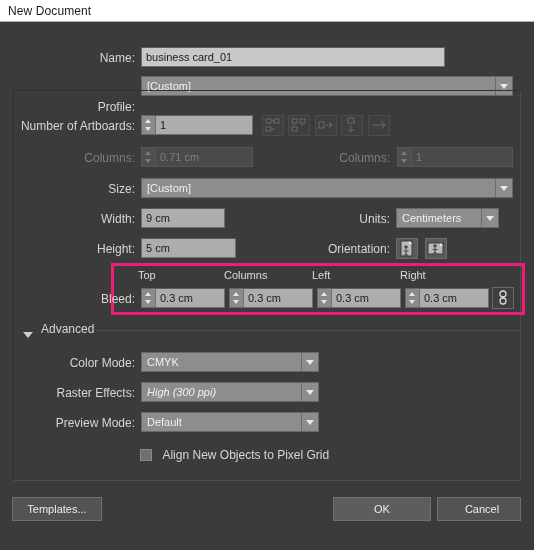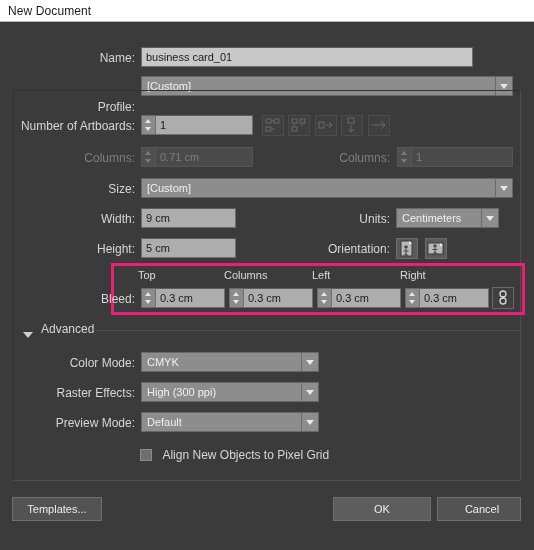--- a/index.html
+++ b/index.html
@@ -213,21 +213,21 @@
 <div id="app">
 
   <div class="titlebar">
     <div class="title">New Document</div>
   </div>
 
   <div class="dialog-body">
 
     <div class="row" style="left:0; top:24px; width:534px;">
       <div class="lbl" style="position:absolute; left:40px; top:4px; width:95px;">Name:</div>
-      <input class="field light" style="position: absolute; left: 141px; top: 0px; width: 332px;" value="business card_01">
+      <input class="field light" style="position: absolute; left: 141px; top: 0px; width: 304px;" value="business card_01">
     </div>
 
     <div class="row" style="left:0; top:53px; width:534px;">
       <div class="lbl" style="position:absolute; left:40px; top:4px; width:95px;margin-top:20px;">Profile:</div>
       <div class="combo" style="position:absolute; left:141px; top:0; width:372px;">
         <span>[Custom]</span>
         <span class="arrowbox">
             <span class="arrow"></span>
           </span>
       </div>
@@ -309,21 +309,21 @@
       <div class="combo" style="position:absolute; left:141px; top:0; width:372px;">
         <span>[Custom]</span>
         <span class="arrowbox">
             <span class="arrow"></span>
           </span>
       </div>
     </div>
 
     <div class="row" style="left:0; top:185px; width:534px;">
       <div class="lbl" style="position:absolute; left:40px; top:4px; width:95px;">Width:</div>
-      <input class="field" style="position: absolute; left: 141px; top: 0px; width: 95px;" value="9 cm">
+      <input class="field" style="position: absolute; left: 141px; top: 0px; width: 84px;" value="9 cm">
 
       <div class="lbl" style="position:absolute; left:295px; top:4px; width:95px;">Units:</div>
       <div class="combo" style="position:absolute; left:396px; top:0; width:103px;">
         <span>Centimeters</span>
         <span class="arrowbox">
             <span class="arrow"></span>
           </span>
       </div>
     </div>
 
@@ -414,21 +414,21 @@
       <div class="combo" style="position:absolute; left:141px; top:0; width:178px;">
         <span>CMYK</span>
         <span class="arrowbox">
             <span class="arrow"></span>
           </span>
       </div>
     </div>
 
     <div class="row" style="left:0; top:359px; width:534px;">
       <div class="lbl" style="position:absolute; left:35px; top:4px; width:100px;">Raster Effects:</div>
-      <div class="combo" style="position:absolute; left:141px; top:0; width:178px;">
+      <div class="combo" style="position:absolute; left:141px; top:0; width:178px;font-style:italic;">
         <span>High (300 ppi)</span>
         <span class="arrowbox">
             <span class="arrow"></span>
           </span>
       </div>
     </div>
 
     <div class="row" style="left:0; top:389px; width:534px;">
       <div class="lbl" style="position:absolute; left:35px; top:4px; width:100px;">Preview Mode:</div>
       <div class="combo" style="position:absolute; left:141px; top:0; width:178px;">

